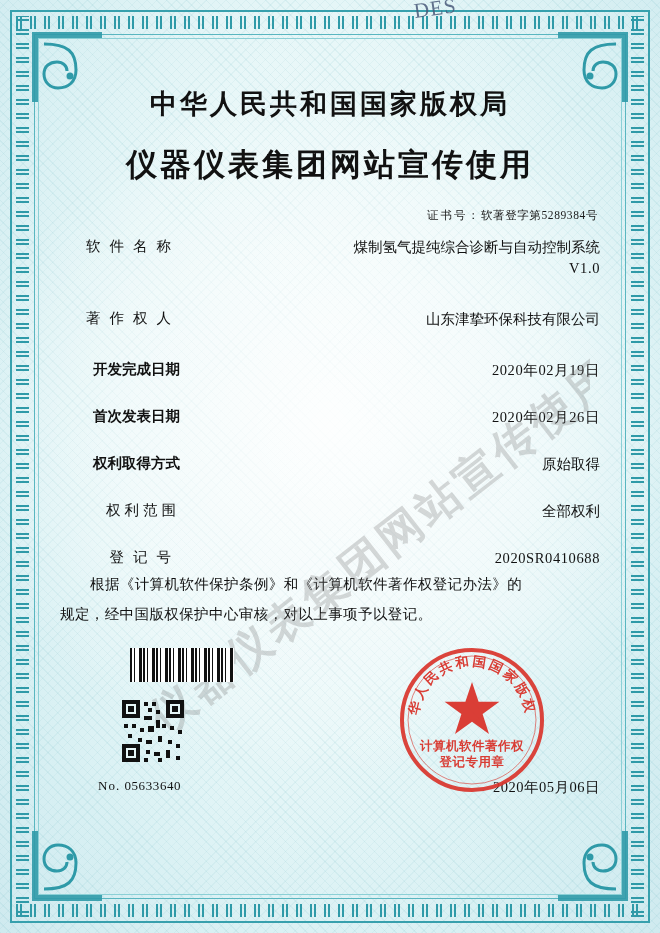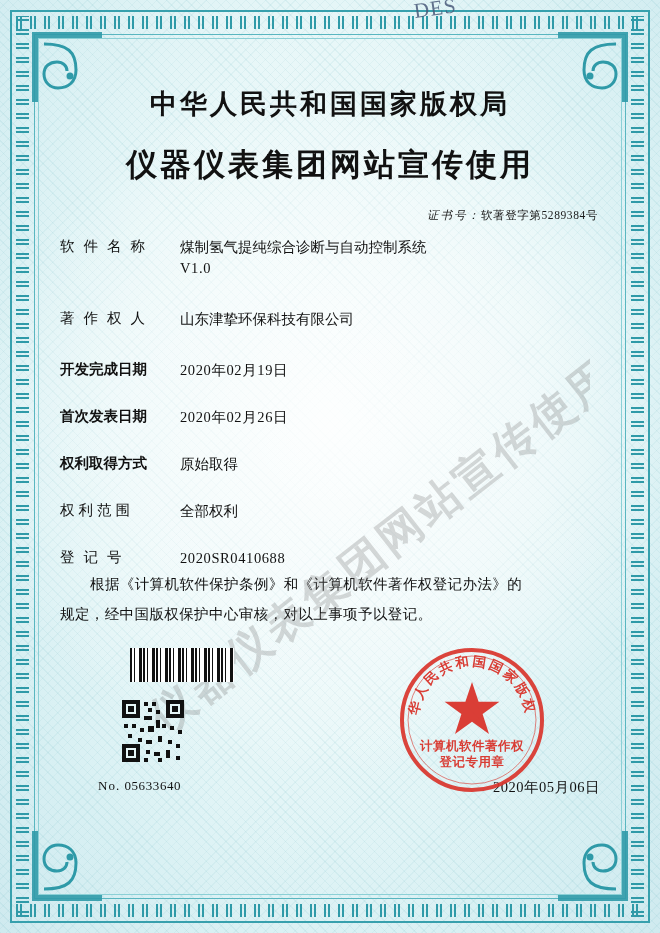--- a/index.html
+++ b/index.html
@@ -96,25 +96,26 @@
     font-family:"Liberation Serif", serif;
   }
   .cert-no{
     text-align:right;
     font-size:11.5px;
     color:#1a1a1a;
     margin-top:22px;
     padding-right:2px;
     letter-spacing:.3px;
   }
-  .cert-no .lbl{letter-spacing:2px;font-style:italic;}
+  .cert-no .lbl{letter-spacing:2px;}
   table.fields{
     width:100%;
     border-collapse:collapse;
     margin-top:14px;
+    text-align:right;
   }
   table.fields td{
     vertical-align:top;
     font-size:14.5px;
     color:#111;
     padding:0;
   }
   td.k{
     width:120px;
     white-space:nowrap;

